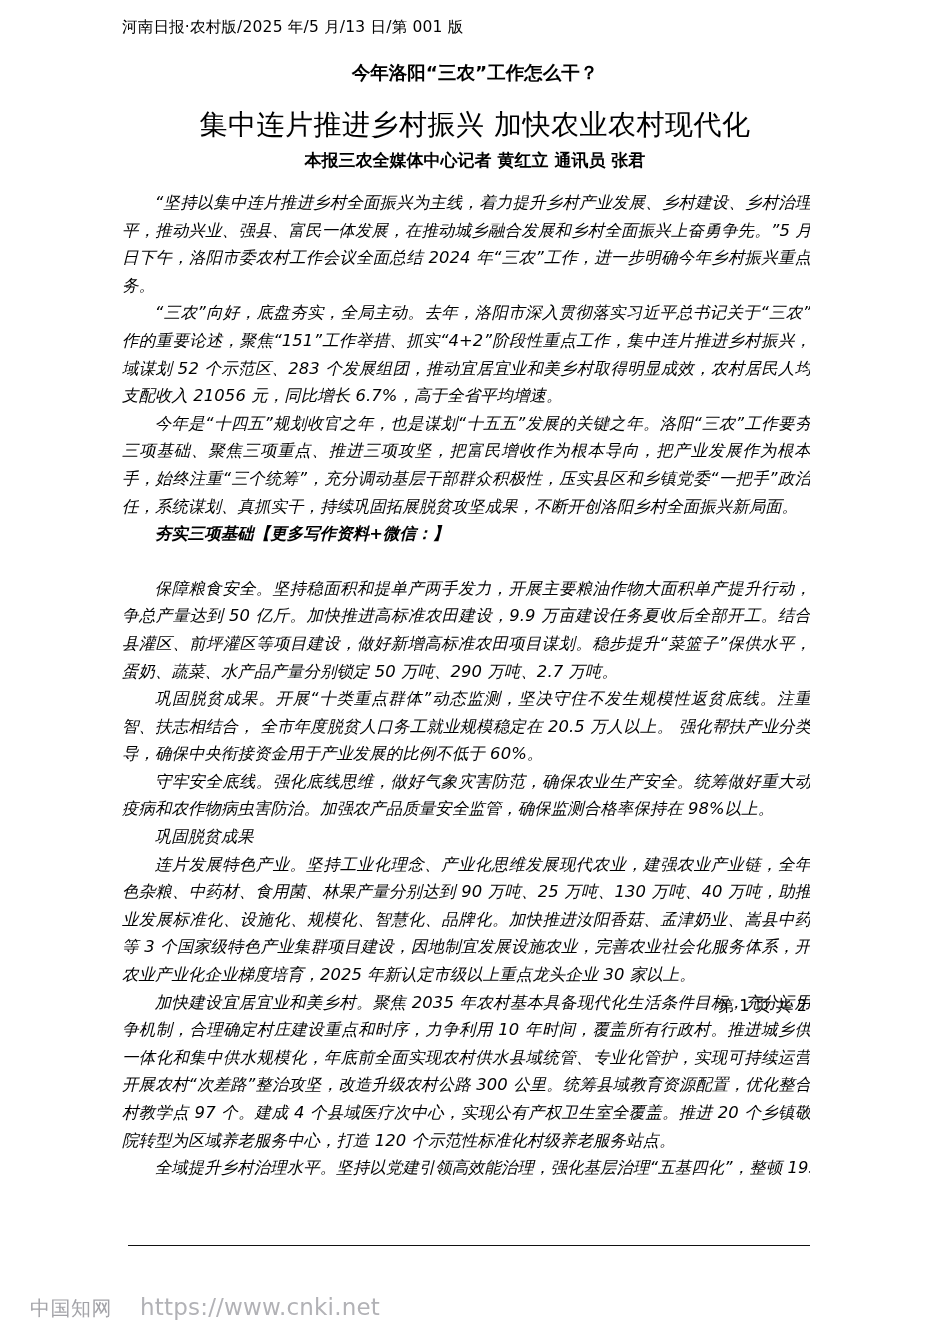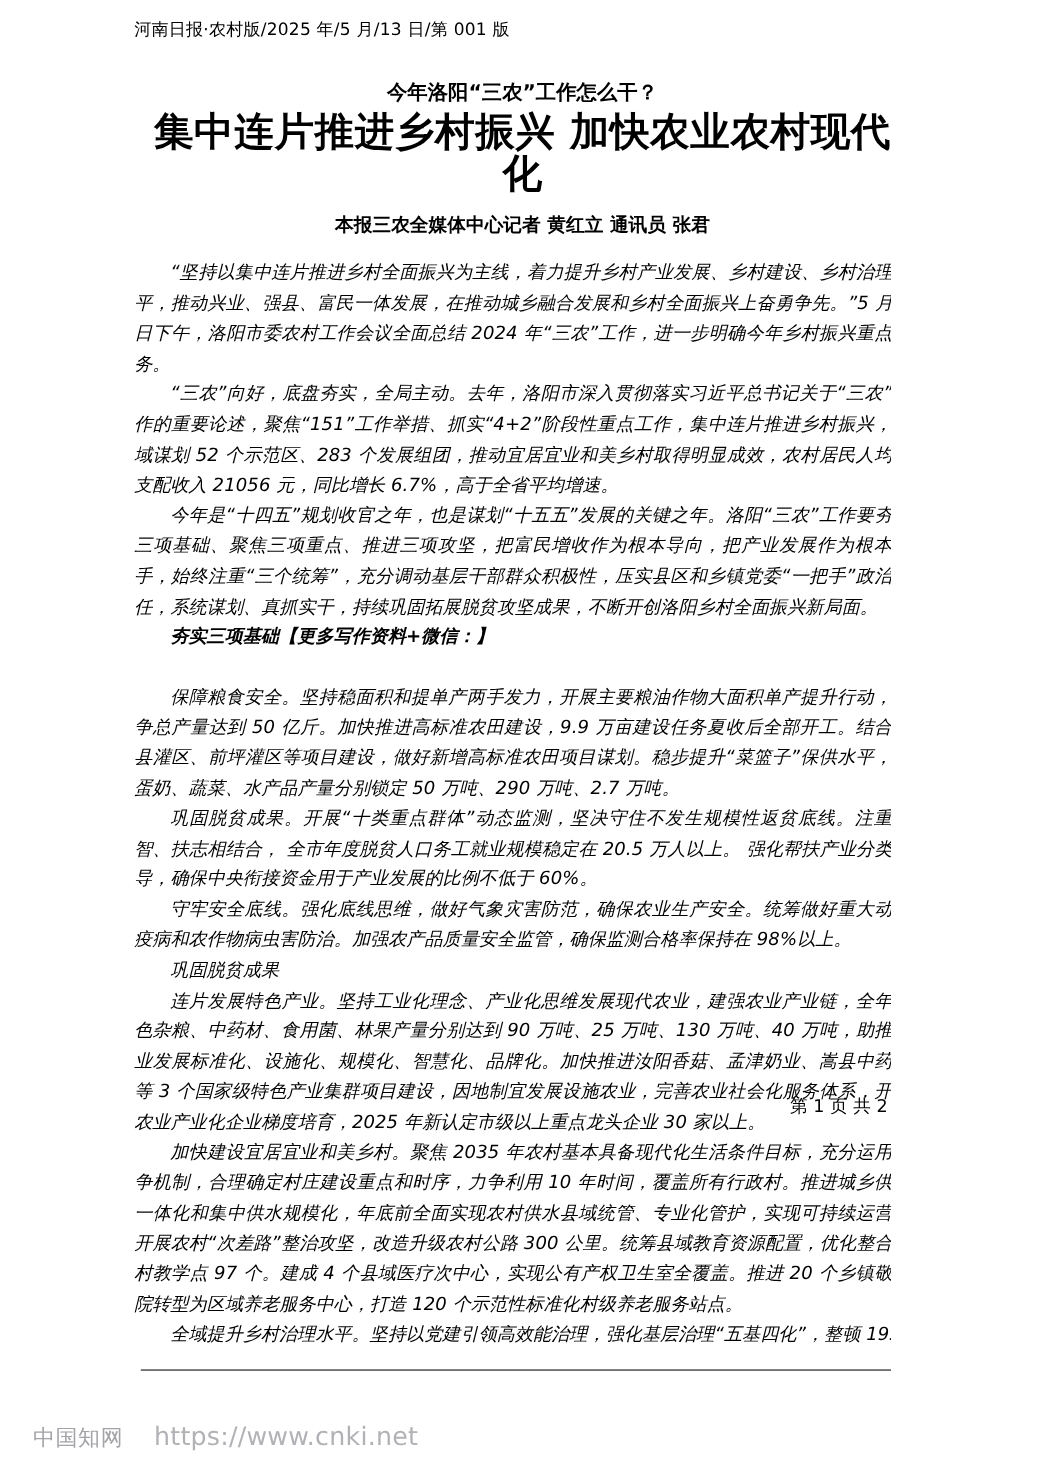--- a/index.html
+++ b/index.html
@@ -36,36 +36,36 @@
     letter-spacing: 0.2px;
     white-space: nowrap;
   }
 
   
   .kicker {
     text-align: center;
     font-size: 18.5px;
     font-weight: bold;
     line-height: 26px;
-    margin-top: 34px;
+    margin-top: 22px;
   }
   .headline {
     text-align: center;
-    font-size: 36px;
-    font-weight: bold;
+    font-size: 28px;
+    font-weight: normal;
     line-height: 38px;
-    margin-top: 4px;
+    margin-top: 20px;
     letter-spacing: 0.5px;
   }
   .byline {
     text-align: center;
     font-size: 17px;
     font-weight: bold;
     line-height: 26px;
-    margin-top: 14px;
+    margin-top: 3px;
   }
 
   
   .body {
     margin-top: 16px;
     font-size: 16.4px;
     line-height: 27.6px;
     text-align: justify;
     text-justify: inter-ideograph;
     letter-spacing: 0.1px;

